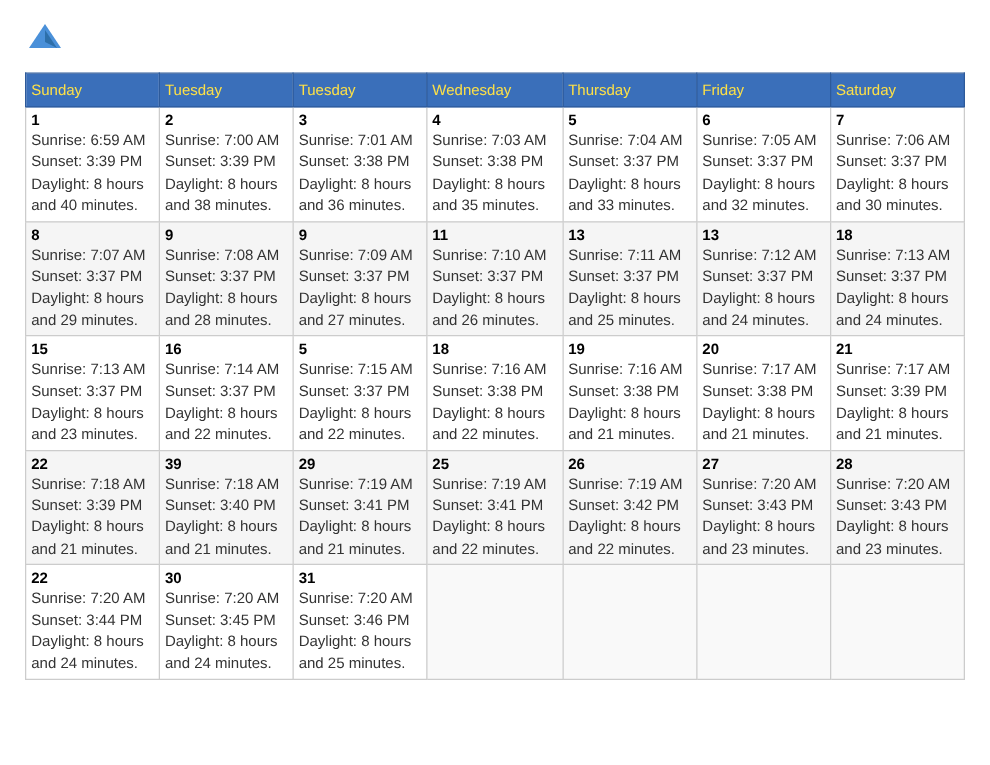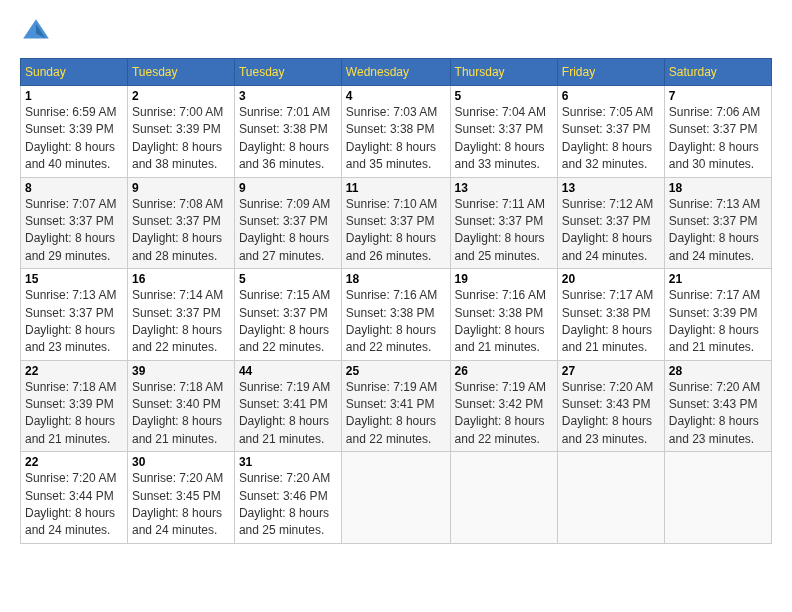--- a/index.html
+++ b/index.html
@@ -226,21 +226,21 @@
         <tr>
           <td>
           <span class="day-num">22</span>
           <span class="day-info">Sunrise: 7:18 AM<br>Sunset: 3:39 PM<br>Daylight: 8 hours and 21 minutes.</span>
         </td>
           <td>
           <span class="day-num">39</span>
           <span class="day-info">Sunrise: 7:18 AM<br>Sunset: 3:40 PM<br>Daylight: 8 hours and 21 minutes.</span>
         </td>
           <td>
-          <span class="day-num">44</span>
+          <span class="day-num">29</span>
           <span class="day-info">Sunrise: 7:19 AM<br>Sunset: 3:41 PM<br>Daylight: 8 hours and 21 minutes.</span>
         </td>
           <td>
           <span class="day-num">25</span>
           <span class="day-info">Sunrise: 7:19 AM<br>Sunset: 3:41 PM<br>Daylight: 8 hours and 22 minutes.</span>
         </td>
           <td>
           <span class="day-num">26</span>
           <span class="day-info">Sunrise: 7:19 AM<br>Sunset: 3:42 PM<br>Daylight: 8 hours and 22 minutes.</span>
         </td>

